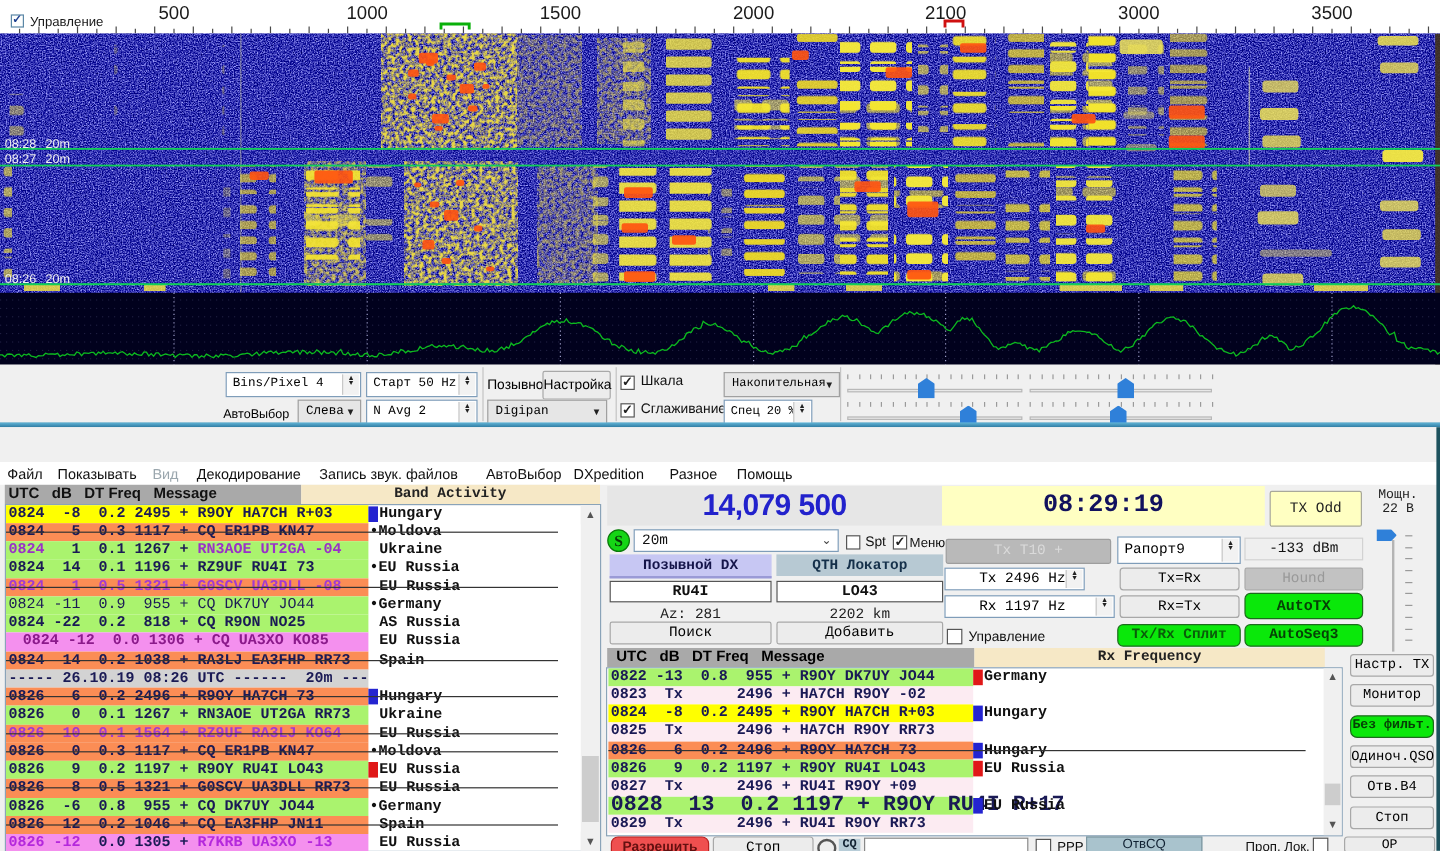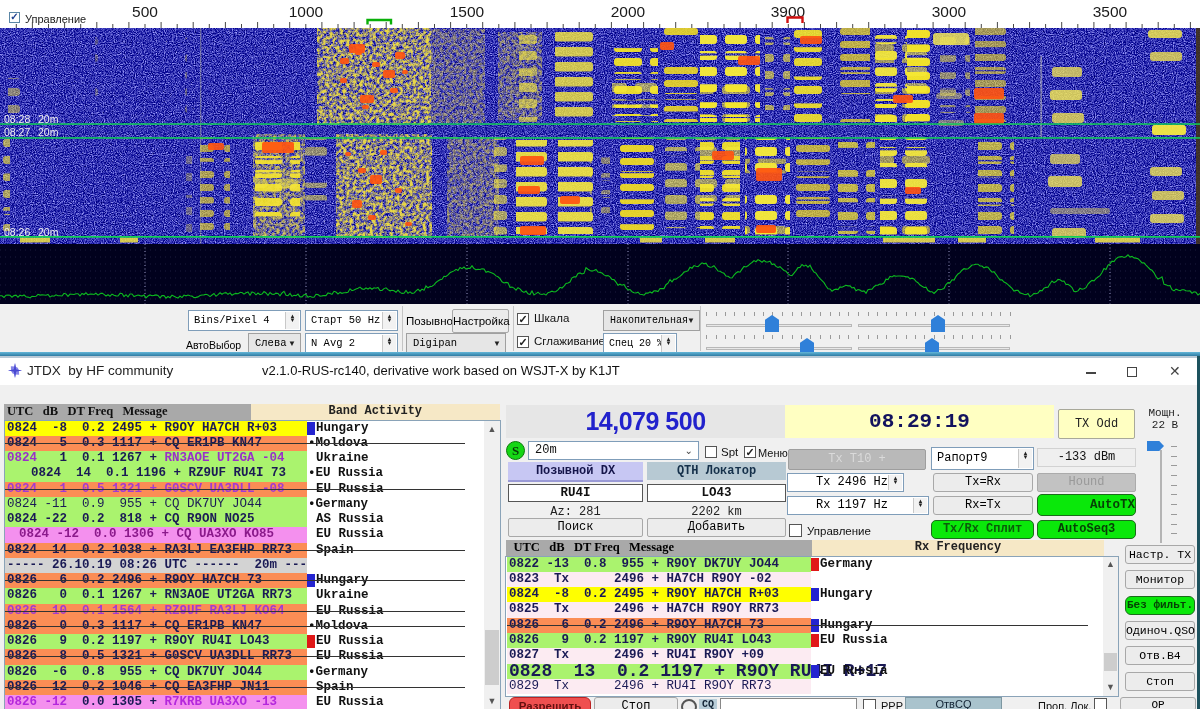--- a/index.html
+++ b/index.html
@@ -1,37 +1,37 @@
 <!DOCTYPE html>
 <html><head><meta charset="utf-8"><style>
 html,body{margin:0;padding:0;width:1200px;height:709px;overflow:hidden;background:#f0f0f0;
 font-family:"Liberation Sans",sans-serif;}
 .abs{position:absolute;}
 .mono{font-family:"Liberation Mono",monospace;}
-pre{margin:0;font-family:Liberation Serif, serif;}
+pre{margin:0;font-family:Liberation Sans, sans-serif;}
 .btn{box-sizing:border-box;border:1px solid #a8a8a8;background:#ececec;border-radius:3px;
 text-align:center;font-family:"Liberation Mono",monospace;}
 .gbtn{box-sizing:border-box;border:1px solid #1c6b1c;background:#0ae80a;border-radius:5px;
 text-align:center;font-family:"Liberation Mono",monospace;color:#064006;font-weight:bold;}
 .cb{box-sizing:border-box;border:1px solid #555;background:#fff;position:absolute;}
 .spin{box-sizing:border-box;position:absolute;background:#fff;border:1px solid #7f9db9;}
 .spin .t{position:absolute;left:5px;top:0;font-family:"Liberation Mono",monospace;font-size:12px;}
 .sbtn{position:absolute;right:1px;top:1px;bottom:1px;width:13px;background:#f2f2f2;border-left:1px solid #c8c8c8;
 font-size:6px;line-height:4px;text-align:center;color:#222;}
 </style></head><body>
 <div class="abs" style="left:0;top:0;width:1200px;height:28px;background:#ffffff;">
     <div class="abs" style="left:9px;top:12px;width:11px;height:11px;border:1.5px solid #5b87a6;background:#fdfefe;box-sizing:border-box;">
       <span style="display:block;font-size:10px;font-weight:bold;color:#1d3f8f;line-height:8px;text-align:center;">✓</span>
     </div>
     <div class="abs" style="left:25px;top:12.5px;font-size:11px;color:#1a1a1a;">Управление</div>
     <div class="abs" style="left:105px;top:3px;width:80px;text-align:center;font-size:15.5px;color:#1a1a1a;">500</div>
     <div class="abs" style="left:266px;top:3px;width:80px;text-align:center;font-size:15.5px;color:#1a1a1a;">1000</div>
     <div class="abs" style="left:427px;top:3px;width:80px;text-align:center;font-size:15.5px;color:#1a1a1a;">1500</div>
     <div class="abs" style="left:588px;top:3px;width:80px;text-align:center;font-size:15.5px;color:#1a1a1a;">2000</div>
-    <div class="abs" style="left:748px;top:3px;width:80px;text-align:center;font-size:15.5px;color:#1a1a1a;">3900</div>
+    <div class="abs" style="left:748px;top:3px;width:80px;text-align:center;font-size:15.5px;color:#1a1a1a;">2100</div>
     <div class="abs" style="left:909px;top:3px;width:80px;text-align:center;font-size:15.5px;color:#1a1a1a;">3000</div>
     <div class="abs" style="left:1070px;top:3px;width:80px;text-align:center;font-size:15.5px;color:#1a1a1a;">3500</div>
     <svg class="abs" style="left:0;top:0" width="1200" height="28">
       <line x1="16.3" y1="24" x2="16.3" y2="28" stroke="#484848" stroke-width="1"></line>
       <line x1="32.4" y1="22" x2="32.4" y2="28" stroke="#484848" stroke-width="1"></line>
       <line x1="48.5" y1="24" x2="48.5" y2="28" stroke="#484848" stroke-width="1"></line>
       <line x1="64.6" y1="22" x2="64.6" y2="28" stroke="#484848" stroke-width="1"></line>
       <line x1="80.7" y1="24" x2="80.7" y2="28" stroke="#484848" stroke-width="1"></line>
       <line x1="96.8" y1="22" x2="96.8" y2="28" stroke="#484848" stroke-width="1"></line>
       <line x1="112.8" y1="24" x2="112.8" y2="28" stroke="#484848" stroke-width="1"></line>
@@ -512,52 +512,50 @@
     <div class="abs" style="left:972px;top:31px;width:1px;height:4px;background:#9a9a9a;"></div>
     <div class="abs" style="left:982px;top:31px;width:1px;height:4px;background:#9a9a9a;"></div>
     <div class="abs" style="left:991px;top:31px;width:1px;height:4px;background:#9a9a9a;"></div>
     <div class="abs" style="left:1000px;top:31px;width:1px;height:4px;background:#9a9a9a;"></div>
     <div class="abs" style="left:1010px;top:31px;width:1px;height:4px;background:#9a9a9a;"></div>
     <div class="abs" style="left:858px;top:43px;width:152px;height:3px;background:#e8e8e8;border:1px solid #b8b8b8;box-sizing:border-box;"></div>
     <div class="abs" style="left:925px;top:34px;width:14px;height:17px;background:#2f80d9;clip-path:polygon(50% 0,100% 28%,100% 100%,0 100%,0 28%);"></div>
   </div>
 <div class="abs" style="left:0;top:352px;width:1200px;height:4px;background:linear-gradient(#63b6d8,#2f7ca3);"></div>
 <div class="abs" style="left:0;top:356px;width:1200px;height:353px;background:#f0f0f0;">
-    <div class="abs" style="left:0;top:0;width:1200px;height:29px;background:#ffffff;">
-      <div class="abs" style="left:0;top:0;width:1200px;height:2px;background:#b9c9d6;"></div>
-      <svg class="abs" style="left:8px;top:7px" width="14" height="15" viewBox="0 0 14 15">
-<path d="M7 0 L8.1 6.4 L14 7.5 L8.1 8.6 L7 15 L5.9 8.6 L0 7.5 L5.9 6.4 Z" fill="#5353d6"></path>
-<path d="M7 3.6 L9.8 4.7 L12.9 7.5 L9.8 10.3 L7 11.4 L4.2 10.3 L1.1 7.5 L4.2 4.7 Z" fill="#7070e2" transform="rotate(45 7 7.5)" opacity="0.85"></path>
-<path d="M7 0 L8.1 6.4 L14 7.5 L8.1 8.6 L7 15 L5.9 8.6 L0 7.5 L5.9 6.4 Z" fill="#4848d2"></path>
-</svg>
-      <div class="abs" style="left:27px;top:7px;font-size:13.5px;color:#222;">JTDX&nbsp;&nbsp;by HF community</div>
-      <div class="abs" style="left:262px;top:7px;font-size:13px;color:#111;">v2.1.0-RUS-rc140, derivative work based on WSJT-X by K1JT</div>
-      <div class="abs" style="left:1086px;top:16px;width:10px;height:1.5px;background:#444;"></div>
-      <div class="abs" style="left:1127px;top:11px;width:10px;height:10px;border:1.3px solid #444;box-sizing:border-box;"></div>
-      <div class="abs" style="left:1169px;top:7px;font-size:14px;color:#444;">✕</div>
+    <div class="abs" style="left:0;top:29px;width:1200px;height:19px;background:#ffffff;">
+      <div class="abs" style="left:6px;top:3px;font-size:12px;color:#111;">Файл</div>
+      <div class="abs" style="left:48px;top:3px;font-size:12px;color:#111;">Показывать</div>
+      <div class="abs" style="left:127px;top:3px;font-size:12px;color:#9aa6ad;">Вид</div>
+      <div class="abs" style="left:164px;top:3px;font-size:12px;color:#111;">Декодирование</div>
+      <div class="abs" style="left:266px;top:3px;font-size:12px;color:#111;">Запись звук. файлов</div>
+      <div class="abs" style="left:405px;top:3px;font-size:12px;color:#111;">АвтоВыбор</div>
+      <div class="abs" style="left:478px;top:3px;font-size:12px;color:#111;">DXpedition</div>
+      <div class="abs" style="left:558px;top:3px;font-size:12px;color:#111;">Разное</div>
+      <div class="abs" style="left:614px;top:3px;font-size:12px;color:#111;">Помощь</div>
     </div>
   </div>
 <div class="abs mono" style="left:4px;top:404px;width:246.5px;height:15.5px;background:#a9a9a9;font-size:12.5px;font-weight:bold;color:#111;">
     <pre style="font-weight:bold;font-size:12.5px;line-height:15.5px;padding-left:3px;">UTC   dB   DT Freq   Message</pre>
   </div>
 <div class="abs mono" style="left:250.5px;top:404px;width:249.5px;height:15.5px;background:#f6e8c6;font-size:12px;font-weight:bold;color:#222;text-align:center;line-height:15.5px;">Band Activity</div>
 <div class="abs" style="left:4px;top:419.5px;width:497px;height:290px;box-sizing:border-box;background:#fff;border:1px solid #8aa3b8;"></div>
 <div class="abs" style="left:5px;top:420.50px;width:302px;height:15.25px;background:#ffff00;"></div>
 <div class="abs mono" style="left:5px;top:420.50px;height:15.25px;font-size:12.5px;font-weight:bold;line-height:15.25px;white-space:pre;"><span style="padding-left:2px"><span style="color:#1a1a55">0824  -8  0.2 2495 + R9OY HA7CH R+03</span></span></div>
 <div class="abs" style="left:307px;top:421.50px;width:7.5px;height:13.25px;background:#2424d0;"></div>
 <div class="abs mono" style="left:316px;top:420.50px;height:15.25px;font-size:12.5px;font-weight:bold;line-height:15.25px;color:#111;white-space:pre;">Hungary</div>
 <div class="abs" style="left:5px;top:435.75px;width:302px;height:15.25px;background:#fb8d55;"></div>
 <div class="abs mono" style="left:5px;top:435.75px;height:15.25px;font-size:12.5px;font-weight:bold;line-height:15.25px;white-space:pre;"><span style="padding-left:2px"><span style="color:#1a1a55">0824   5  0.3 1117 + CQ ER1PB KN47</span></span></div>
 <div class="abs mono" style="left:308px;top:435.75px;height:15.25px;font-size:12.5px;font-weight:bold;line-height:15.25px;color:#111;white-space:pre;">•Moldova</div>
 <div class="abs" style="left:5px;top:442.75px;width:460px;height:1.2px;background:#333;"></div>
 <div class="abs" style="left:5px;top:451.00px;width:302px;height:15.25px;background:#aaf36e;"></div>
 <div class="abs mono" style="left:5px;top:451.00px;height:15.25px;font-size:12.5px;font-weight:bold;line-height:15.25px;white-space:pre;"><span style="padding-left:2px"><span style="color:#9a30c8">0824</span><span style="color:#1a1a55">   1  0.1 1267 + </span><span style="color:#9a30c8">RN3AOE UT2GA -04</span></span></div>
 <div class="abs mono" style="left:316px;top:451.00px;height:15.25px;font-size:12.5px;font-weight:bold;line-height:15.25px;color:#111;white-space:pre;">Ukraine</div>
 <div class="abs" style="left:5px;top:466.25px;width:302px;height:15.25px;background:#aaf36e;"></div>
-<div class="abs mono" style="left:5px;top:466.25px;height:15.25px;font-size:12.5px;font-weight:bold;line-height:15.25px;white-space:pre;padding-left:24px;"><span style="padding-left:2px"><span style="color:#1a1a55">0824  14  0.1 1196 + RZ9UF RU4I 73</span></span></div>
+<div class="abs mono" style="left:5px;top:466.25px;height:15.25px;font-size:12.5px;font-weight:bold;line-height:15.25px;white-space:pre;"><span style="padding-left:2px"><span style="color:#1a1a55">0824  14  0.1 1196 + RZ9UF RU4I 73</span></span></div>
 <div class="abs mono" style="left:308px;top:466.25px;height:15.25px;font-size:12.5px;font-weight:bold;line-height:15.25px;color:#111;white-space:pre;">•EU Russia</div>
 <div class="abs" style="left:5px;top:481.50px;width:302px;height:15.25px;background:#fb8d55;"></div>
 <div class="abs mono" style="left:5px;top:481.50px;height:15.25px;font-size:12.5px;font-weight:bold;line-height:15.25px;white-space:pre;"><span style="padding-left:2px"><span style="color:#a23ad2">0824   1  0.5 1321 + G0SCV UA3DLL -08</span></span></div>
 <div class="abs mono" style="left:316px;top:481.50px;height:15.25px;font-size:12.5px;font-weight:bold;line-height:15.25px;color:#111;white-space:pre;">EU Russia</div>
 <div class="abs" style="left:5px;top:488.50px;width:460px;height:1.2px;background:#333;"></div>
 <div class="abs" style="left:5px;top:496.75px;width:302px;height:15.25px;background:#aaf36e;"></div>
 <div class="abs mono" style="left:5px;top:496.75px;height:15.25px;font-size:12.5px;font-weight:normal;line-height:15.25px;white-space:pre;"><span style="padding-left:2px"><span style="color:#1a1a55">0824 -11  0.9  955 + CQ DK7UY JO44</span></span></div>
 <div class="abs mono" style="left:308px;top:496.75px;height:15.25px;font-size:12.5px;font-weight:bold;line-height:15.25px;color:#111;white-space:pre;">•Germany</div>
 <div class="abs" style="left:5px;top:512.00px;width:302px;height:15.25px;background:#aaf36e;"></div>
 <div class="abs mono" style="left:5px;top:512.00px;height:15.25px;font-size:12.5px;font-weight:bold;line-height:15.25px;white-space:pre;"><span style="padding-left:2px"><span style="color:#1a1a55">0824 -22  0.2  818 + CQ R9ON NO25</span></span></div>
@@ -667,21 +665,21 @@
 <div class="btn" style="position:absolute;left:933px;top:473px;width:100px;height:19px;font-size:12px;line-height:17px;">Tx=Rx</div>
 <div class="abs mono" style="left:1037px;top:473px;width:99px;height:19px;background:#c2c2c2;border:1px solid #ababab;box-sizing:border-box;border-radius:2px;text-align:center;font-size:12px;line-height:17px;color:#999;">Hound</div>
 <div class="spin" style="left:787px;top:496px;width:142px;height:19px;">
     <div class="t" style="left:28px;font-size:12px;line-height:17px;">Rx  1197  Hz</div>
     <div class="sbtn">
       <div style="margin-top:1px">▲</div>
       <div>▼</div>
     </div>
   </div>
 <div class="btn" style="position:absolute;left:933px;top:496px;width:100px;height:19px;font-size:12px;line-height:17px;">Rx=Tx</div>
-<div class="gbtn" style="position:absolute;left:1037px;top:494px;width:99px;height:22px;font-size:12.5px;line-height:20px;text-align:right;">AutoTX</div>
+<div class="gbtn" style="position:absolute;left:1037px;top:494px;width:99px;height:22px;font-size:12.5px;line-height:20px;">AutoTX</div>
 <div class="cb" style="left:789px;top:524px;width:13px;height:13px;"></div>
 <div class="abs" style="left:807px;top:525px;font-size:11.5px;color:#111;">Управление</div>
 <div class="gbtn" style="position:absolute;left:931px;top:520px;width:103px;height:19px;font-size:12px;line-height:17px;color:#0a5c0a;">Tx/Rx Сплит</div>
 <div class="gbtn" style="position:absolute;left:1037px;top:520px;width:99px;height:19px;font-size:12px;line-height:17px;">AutoSeq3</div>
 <div class="abs mono" style="left:505.5px;top:540px;width:306.5px;height:15.5px;background:#a9a9a9;">
     <pre style="font-weight:bold;font-size:12.5px;line-height:15.5px;padding-left:8px;">UTC   dB   DT Freq   Message</pre>
   </div>
 <div class="abs mono" style="left:812px;top:540px;width:292px;height:15.5px;background:#f6e8c6;font-size:12px;font-weight:bold;color:#222;text-align:center;line-height:15.5px;">Rx Frequency</div>
 <div class="abs" style="left:505px;top:555.5px;width:614px;height:141px;box-sizing:border-box;background:#fff;border:1px solid #8aa3b8;"></div>
 <div class="abs" style="left:507px;top:556.50px;width:304px;height:15.30px;background:#aaf36e;"></div>
@@ -705,21 +703,21 @@
 <div class="abs mono" style="left:507px;top:633.00px;height:15.30px;font-size:12.5px;font-weight:bold;line-height:15.30px;white-space:pre;"><span style="padding-left:2px"><span style="color:#1a1a55">0826   9  0.2 1197 + R9OY RU4I LO43</span></span></div>
 <div class="abs" style="left:811px;top:634.00px;width:7.5px;height:13.30px;background:#e01818;"></div>
 <div class="abs mono" style="left:820px;top:633.00px;height:15.30px;font-size:12.5px;font-weight:bold;line-height:15.30px;color:#111;white-space:pre;">EU Russia</div>
 <div class="abs" style="left:507px;top:648.30px;width:304px;height:15.30px;background:#fcebf2;"></div>
 <div class="abs mono" style="left:507px;top:648.30px;height:15.30px;font-size:12.5px;font-weight:bold;line-height:15.30px;white-space:pre;"><span style="padding-left:2px"><span style="color:#1a1a55">0827  Tx      2496 + RU4I R9OY +09</span></span></div>
 <div class="abs" style="left:507px;top:663.60px;width:304px;height:15.30px;background:#aaf36e;"></div>
 <div class="abs mono" style="left:507px;top:663.60px;height:27px;font-size:18px;font-weight:bold;line-height:15.30px;white-space:pre;"><span style="padding-left:2px"><span style="color:#1a1a55">0828  13  0.2 1197 + R9OY RU4I R+17</span></span></div>
 <div class="abs" style="left:811px;top:664.60px;width:7.5px;height:13.30px;background:#2424d0;"></div>
 <div class="abs mono" style="left:820px;top:663.60px;height:15.30px;font-size:12.5px;font-weight:bold;line-height:15.30px;color:#111;white-space:pre;">EU Russia</div>
 <div class="abs" style="left:507px;top:678.90px;width:304px;height:15.30px;background:#fcebf2;"></div>
-<div class="abs mono" style="left:507px;top:678.90px;height:15.30px;font-size:12.5px;font-weight:normal;line-height:15.30px;white-space:pre;"><span style="padding-left:2px"><span style="color:#1a1a55">0829  Tx      2496 + RU4I R9OY RR73</span></span></div>
+<div class="abs mono" style="left:507px;top:678.90px;height:15.30px;font-size:12.5px;font-weight:bold;line-height:15.30px;white-space:pre;"><span style="padding-left:2px"><span style="color:#1a1a55">0829  Tx      2496 + RU4I R9OY RR73</span></span></div>
 <div class="abs" style="left:1103px;top:556.5px;width:15px;height:139px;background:#f0f0f0;"></div>
 <div class="abs" style="left:1103px;top:556.5px;width:15px;height:15px;color:#555;font-size:9px;text-align:center;line-height:15px;">▲</div>
 <div class="abs" style="left:1104px;top:653px;width:13px;height:18px;background:#cdcdcd;"></div>
 <div class="abs" style="left:1103px;top:680px;width:15px;height:15px;color:#555;font-size:9px;text-align:center;line-height:15px;">▼</div>
 <div class="btn" style="position:absolute;left:1125px;top:545px;width:70px;height:19px;font-size:11.5px;line-height:17px;">Настр. ТХ</div>
 <div class="btn" style="position:absolute;left:1125px;top:570.3px;width:70px;height:19px;font-size:11.5px;line-height:17px;">Монитор</div>
 <div class="gbtn" style="position:absolute;left:1125px;top:595.6px;width:70px;height:19px;font-size:11px;line-height:17px;border-radius:6px;">Без фильт.</div>
 <div class="btn" style="position:absolute;left:1125px;top:621px;width:70px;height:19px;font-size:11.5px;line-height:17px;">Одиноч.QSO</div>
 <div class="btn" style="position:absolute;left:1125px;top:646.3px;width:70px;height:19px;font-size:11.5px;line-height:17px;">Отв.В4</div>
 <div class="btn" style="position:absolute;left:1125px;top:671.6px;width:70px;height:19px;font-size:11.5px;line-height:17px;">Стоп</div>

